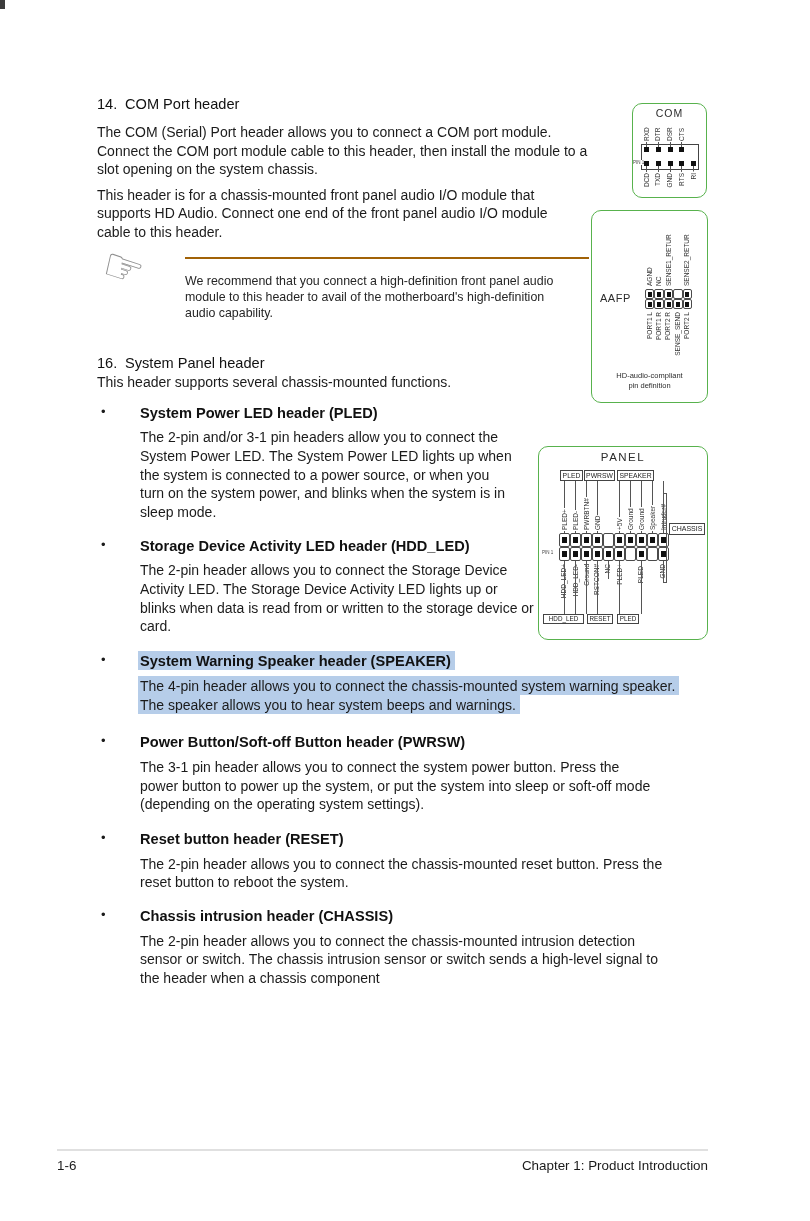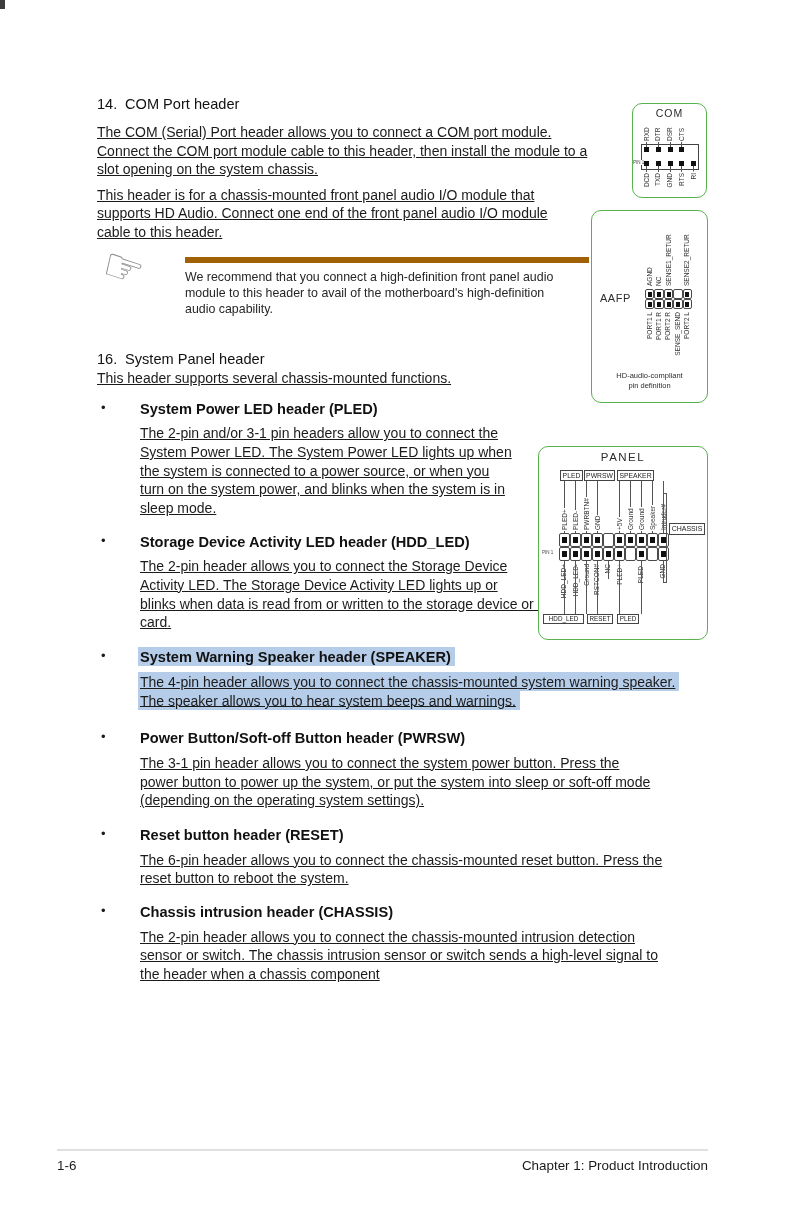--- a/index.html
+++ b/index.html
@@ -1,31 +1,31 @@
 <!DOCTYPE html>
 <html><head>
 <meta charset="utf-8">
 <style>
   html,body{margin:0;padding:0;background:#fff;}
   .page{position:relative;width:810px;height:1221px;background:#ffffff;overflow:hidden;
         font-family:"Liberation Sans",sans-serif;color:#1b1b1b;}
   .content{position:absolute;left:97px;top:0;width:665px;}
   .sec-h{display:flex;font-size:14.6px;line-height:20px;font-weight:400;color:#111;}
   .sec-h .num{width:28px;flex:none;}
-  .body{font-size:14px;line-height:18.6px;margin:0;white-space:pre-line;color:#1b1b1b;text-decoration:underline;}
+  .body{font-size:14px;line-height:18.6px;margin:0;white-space:pre-line;color:#1b1b1b;}
   .bullet{position:relative;padding-left:43px;}
   .dot{position:absolute;left:4px;top:1px;font-size:13px;}
   .b-h{font-size:14.6px;line-height:20px;font-weight:700;margin:0;color:#111;}
   .b-body{margin:5px 0 0 0;}
   .hl{background:#b6cde9;padding:1.5px 4px 1.5px 2px;margin-left:-2px;
       -webkit-box-decoration-break:clone;box-decoration-break:clone;}
   .note-row{position:relative;}
   .hand{position:absolute;left:6px;top:-12px;font-size:46px;line-height:46px;color:#8f8f8f;
         font-family:"DejaVu Sans",sans-serif;transform:rotate(18deg);}
-  .note-text{margin-left:88px;width:404px;border-top:6px solid #a16207;padding-top:6px;
+  .note-text{margin-left:88px;width:404px;border-top:2px solid #a16207;padding-top:14px;
              font-size:12.4px;line-height:16.4px;white-space:pre-line;color:#262626;}
   .diagram{position:absolute;border:1.5px solid #58b24d;border-radius:10px;background:#fff;}
   .vlab{position:absolute;height:8px;line-height:8px;font-size:6.5px;white-space:nowrap;
         background:#fff;color:#333;padding:0 1px;}
   .dline{position:absolute;background:#555;}
   .dbox{position:absolute;border:1px solid #444;background:#fff;color:#222;text-align:center;
         box-sizing:border-box;}
   .dcell{position:absolute;border:1px solid #4a4a4a;border-radius:2px;background:#fff;box-sizing:border-box;}
   .dsq{position:absolute;background:#101010;}
   .dtitle{position:absolute;left:0;width:100%;text-align:center;color:#2c2c2c;}
@@ -97,21 +97,21 @@
       <span class="dot">•</span>
       <h4 class="b-h">Power Button/Soft-off Button header (PWRSW)</h4>
       <p class="body b-body" style="margin-top:6px;">The 3-1 pin header allows you to connect the system power button. Press the
 power button to power up the system, or put the system into sleep or soft-off mode
 (depending on the operating system settings).</p>
     </div>
 
     <div class="bullet" style="margin-top:15px;">
       <span class="dot">•</span>
       <h4 class="b-h">Reset button header (RESET)</h4>
-      <p class="body b-body" style="margin-top:6px;">The 6-pin header allows you to connect the chassis-mounted reset button. Press the
+      <p class="body b-body" style="margin-top:6px;">The 2-pin header allows you to connect the chassis-mounted reset button. Press the
 reset button to reboot the system.</p>
     </div>
 
     <div class="bullet" style="margin-top:14px;">
       <span class="dot">•</span>
       <h4 class="b-h">Chassis intrusion header (CHASSIS)</h4>
       <p class="body b-body" style="margin-top:6px;">The 2-pin header allows you to connect the chassis-mounted intrusion detection
 sensor or switch. The chassis intrusion sensor or switch sends a high-level signal to
 the header when a chassis component</p>
     </div>

